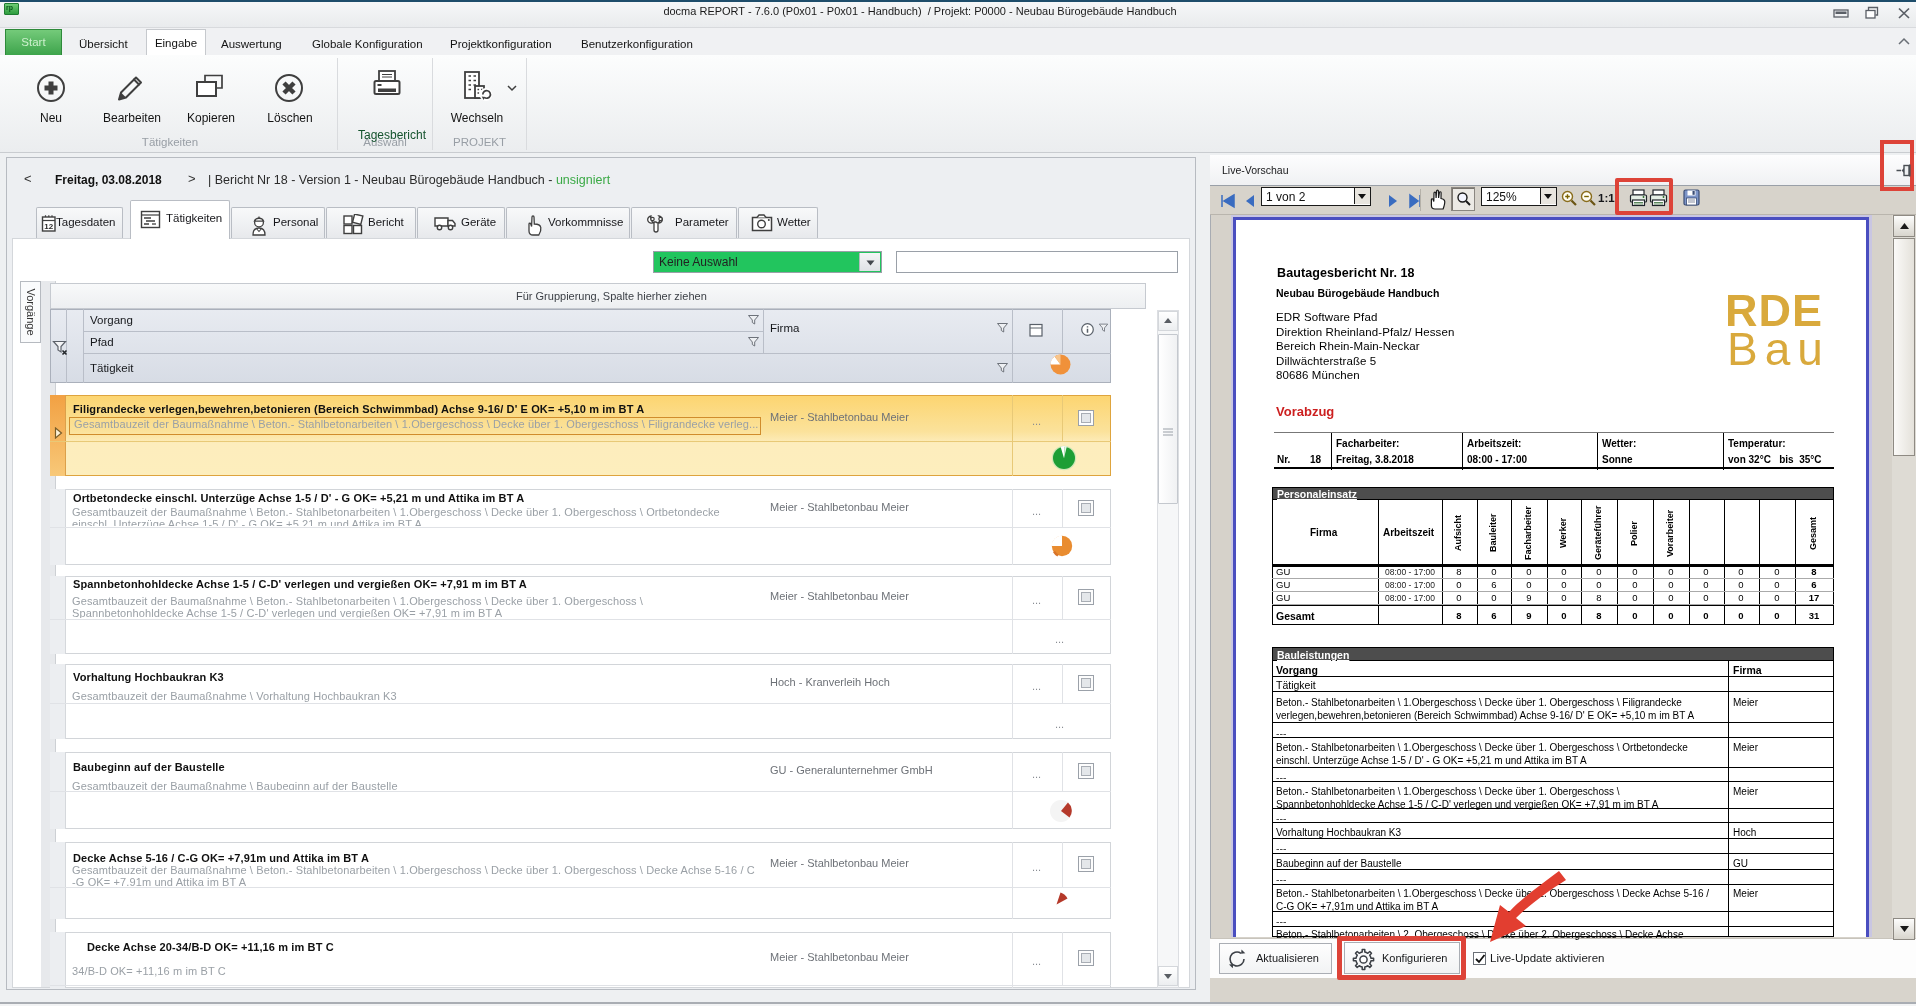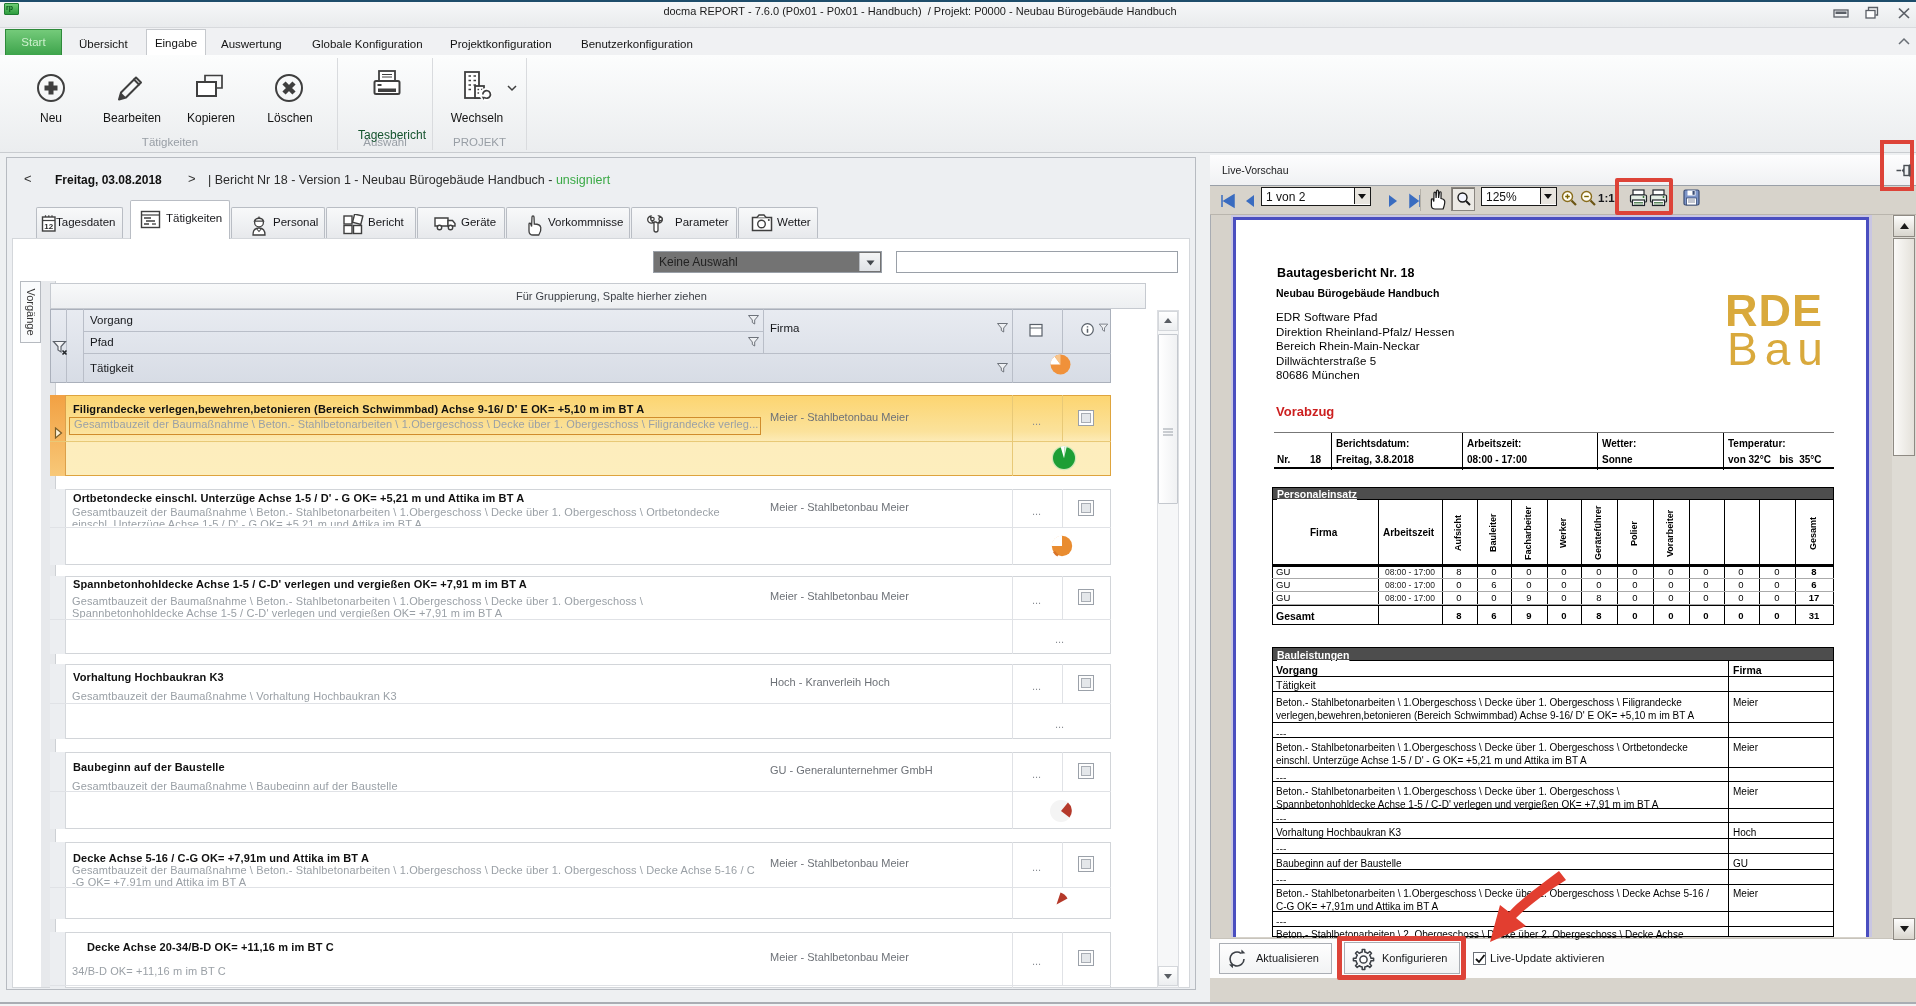--- a/index.html
+++ b/index.html
@@ -166,21 +166,21 @@
 <rect x="1.5" y="3.5" width="19" height="13" fill="#fff" stroke="#3f3f3f" stroke-width="1.5"></rect>
 <path d="M6 3.5 L8 1 L13 1 L15 3.5" fill="#fff" stroke="#3f3f3f" stroke-width="1.3"></path>
 <circle cx="10.5" cy="10" r="3.8" fill="#fff" stroke="#3f3f3f" stroke-width="1.4"></circle>
 <circle cx="17.8" cy="6" r="1" fill="#3f3f3f"></circle>
       </svg>
       <span style="left:38px">Wetter</span>
     </div>
 </div>
 
 <div class="abs" style="left:12px;top:238px;width:1178px;height:750px;background:#fff;border:1px solid #d4d7db;z-index:1"></div>
-<div class="abs" style="left:653px;top:251px;width:229px;height:22px;background:#737373;border:1px solid #9aa0a8;z-index:2">
+<div class="abs" style="left:653px;top:251px;width:229px;height:22px;background:#22c55e;border:1px solid #9aa0a8;z-index:2">
    <div class="abs" style="left:5px;top:3px;font-size:12px;color:#222">Keine Auswahl</div>
    <div class="abs" style="right:1px;top:1px;width:21px;height:18px;background:linear-gradient(#f4f5f6,#dfe2e6);border-left:1px solid #b6bac0"></div>
    <svg class="abs" style="right:6px;top:8px" width="9" height="6" viewBox="0 0 9 6">
       <path d="M0.5 0.5 L4.5 5.5 L8.5 0.5 Z" fill="#42474d"></path>
     </svg>
 </div>
 <div class="abs" style="left:896px;top:251px;width:282px;height:22px;background:#fff;border:1px solid #9aa0a8;z-index:2"></div>
 <div class="abs" style="left:20px;top:281px;width:21px;height:62px;background:#fafbfc;border:1px solid #b6bac0;z-index:3"></div>
 <div class="abs" style="left:41px;top:282px;width:60px;height:20px;transform:rotate(90deg);transform-origin:0 0;font-size:11px;line-height:20px;color:#333;z-index:4;text-align:center">Vorgänge</div>
 <div class="abs" style="left:41px;top:281px;width:15px;height:706px;background:#e7e9ec;border-right:1px solid #cdd0d4;z-index:2"></div>
@@ -459,21 +459,21 @@
 <div class="abs" style="left:489px;top:65px;font-size:45px;font-weight:bold;color:#d9a93c;letter-spacing:1px">RDE</div>
 <div class="abs" style="left:491px;top:102px;font-size:46px;color:#d9a93c;letter-spacing:7px">Bau</div>
 <div class="abs" style="left:40px;top:184px;font-size:13px;font-weight:bold;color:#cc1f1f">Vorabzug</div>
 <div class="abs" style="left:38px;top:212px;width:560px;height:37px;border-top:1px solid #777;border-bottom:2px solid #000">
 <div class="abs" style="left:57px;top:0;width:1px;height:37px;background:#000"></div>
 <div class="abs" style="left:188px;top:0;width:1px;height:37px;background:#000"></div>
 <div class="abs" style="left:323px;top:0;width:1px;height:37px;background:#000"></div>
 <div class="abs" style="left:449px;top:0;width:1px;height:37px;background:#000"></div>
 <div class="abs" style="left:3px;top:21px;font-size:10px;font-weight:bold">Nr.</div>
 <div class="abs" style="left:36px;top:21px;font-size:10px;font-weight:bold">18</div>
-<div class="abs" style="left:62px;top:5px;font-size:10px;font-weight:bold">Berichtsdatum:</div>
+<div class="abs" style="left:62px;top:5px;font-size:10px;font-weight:bold">Facharbeiter:</div>
 <div class="abs" style="left:62px;top:21px;font-size:10px;font-weight:bold">Freitag, 3.8.2018</div>
 <div class="abs" style="left:193px;top:5px;font-size:10px;font-weight:bold">Arbeitszeit:</div>
 <div class="abs" style="left:193px;top:21px;font-size:10px;font-weight:bold">08:00 - 17:00</div>
 <div class="abs" style="left:328px;top:5px;font-size:10px;font-weight:bold">Wetter:</div>
 <div class="abs" style="left:328px;top:21px;font-size:10px;font-weight:bold">Sonne</div>
 <div class="abs" style="left:454px;top:5px;font-size:10px;font-weight:bold">Temperatur:</div>
 <div class="abs" style="left:454px;top:21px;font-size:10px;font-weight:bold">von 32°C&nbsp;&nbsp; bis&nbsp; 35°C</div>
 </div>
 </div>
 <div class="abs" style="left:1272px;top:487px;width:562px;height:13px;background:#4d4d4d;border:1px solid #000;z-index:6"></div>

